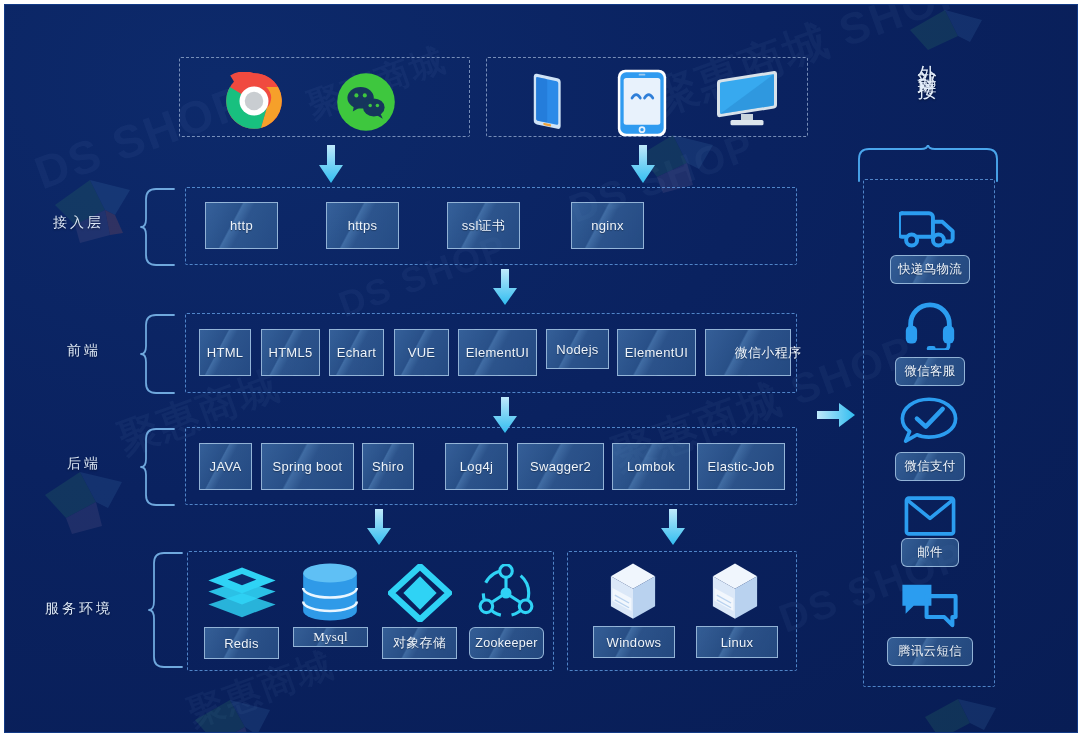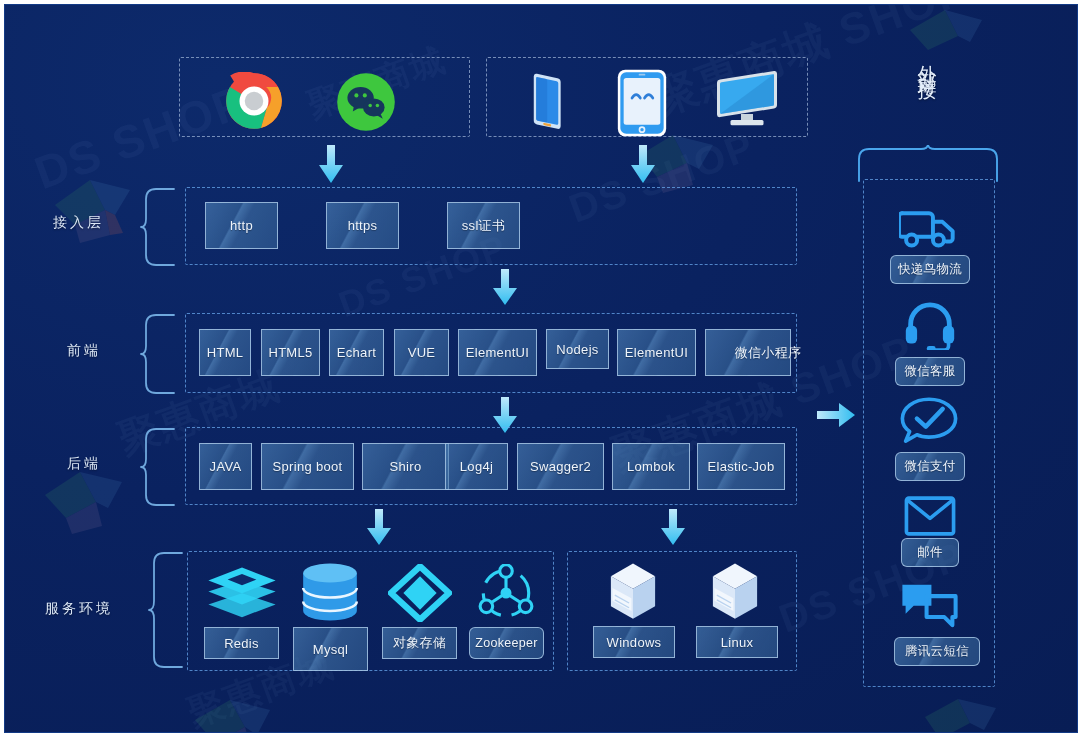--- a/index.html
+++ b/index.html
@@ -204,20 +204,21 @@
 
   <div class="rowlabel" style="left:48px;top:209px;">接入层</div>
   <svg class="brace" style="left:135px;top:182px;" width="36" height="80">
     <path d="M34 2 H16 Q6 2 6 12 V32 Q6 40 1 40 Q6 40 6 48 V68 Q6 78 16 78 H34" fill="none" stroke="#6fa8dd" stroke-width="1.8" stroke-linecap="round" stroke-linejoin="round"></path>
   </svg>
   <div class="dashgroup cyan" style="left:180px;top:182px;width:612px;height:78px;"></div>
 
   <div class="chip" style="left:200px;top:197px;width:73px;height:47px;text-align:right;">http</div>
   <div class="chip" style="left:321px;top:197px;width:73px;height:47px;">https</div>
   <div class="chip" style="left:442px;top:197px;width:73px;height:47px;">ssl证书</div>
+  <div class="chip" style="left:566px;top:197px;width:73px;height:47px;">nginx</div>
 
   <svg class="arrow" style="left:486px;top:264px;" width="28" height="38">
     <polygon points="10,0 18,0 18,19 26,19 14,36 2,19 10,19" fill="url(#ag1)"></polygon>
   </svg>
 
   <div class="rowlabel" style="left:62px;top:337px;">前端</div>
   <svg class="brace" style="left:135px;top:308px;" width="36" height="82">
     <path d="M34 2 H16 Q6 2 6 12 V33 Q6 41 1 41 Q6 41 6 49 V70 Q6 80 16 80 H34" fill="none" stroke="#6fa8dd" stroke-width="1.8" stroke-linecap="round" stroke-linejoin="round"></path>
   </svg>
   <div class="dashgroup cyan" style="left:180px;top:308px;width:612px;height:80px;"></div>
@@ -236,21 +237,21 @@
   </svg>
 
   <div class="rowlabel" style="left:62px;top:450px;">后端</div>
   <svg class="brace" style="left:135px;top:422px;" width="36" height="80">
     <path d="M34 2 H16 Q6 2 6 12 V32 Q6 40 1 40 Q6 40 6 48 V68 Q6 78 16 78 H34" fill="none" stroke="#6fa8dd" stroke-width="1.8" stroke-linecap="round" stroke-linejoin="round"></path>
   </svg>
   <div class="dashgroup cyan" style="left:180px;top:422px;width:612px;height:78px;"></div>
 
   <div class="chip" style="left:194px;top:438px;width:53px;height:47px;">JAVA</div>
   <div class="chip" style="left:256px;top:438px;width:93px;height:47px;">Spring boot</div>
-  <div class="chip" style="left:357px;top:438px;width:87px;height:47px;">Shiro</div>
+  <div class="chip" style="left:357px;top:438px;width:52px;height:47px;">Shiro</div>
   <div class="chip" style="left:440px;top:438px;width:63px;height:47px;">Log4j</div>
   <div class="chip" style="left:512px;top:438px;width:87px;height:47px;">Swagger2</div>
   <div class="chip" style="left:607px;top:438px;width:78px;height:47px;">Lombok</div>
   <div class="chip" style="left:692px;top:438px;width:88px;height:47px;">Elastic-Job</div>
 
   <svg class="arrow" style="left:360px;top:504px;" width="28" height="38">
     <polygon points="10,0 18,0 18,19 26,19 14,36 2,19 10,19" fill="url(#ag1)"></polygon>
   </svg>
   <svg class="arrow" style="left:654px;top:504px;" width="28" height="38">
     <polygon points="10,0 18,0 18,19 26,19 14,36 2,19 10,19" fill="url(#ag1)"></polygon>
@@ -308,21 +309,21 @@
       <line x1="38" y1="37" x2="38" y2="10" stroke="#2fd3f5" stroke-width="4"></line>
       <line x1="38" y1="37" x2="15" y2="52" stroke="#2fd3f5" stroke-width="4"></line>
       <line x1="38" y1="37" x2="61" y2="52" stroke="#2fd3f5" stroke-width="4"></line>
       <circle cx="38" cy="9" r="8" fill="#0a2260" stroke="#2fd3f5" stroke-width="4"></circle>
       <circle cx="13" cy="54" r="8" fill="#0a2260" stroke="#2fd3f5" stroke-width="4"></circle>
       <circle cx="63" cy="54" r="8" fill="#0a2260" stroke="#2fd3f5" stroke-width="4"></circle>
     </svg>
   </div>
 
   <div class="chip" style="left:199px;top:622px;width:75px;height:32px;">Redis</div>
-  <div class="chip" style="left:288px;top:622px;width:75px;height:44px;">Mysql</div>
+  <div class="chip" style="left:288px;top:622px;width:75px;height:20px;font-family:Liberation Serif, serif;">Mysql</div>
   <div class="chip" style="left:377px;top:622px;width:75px;height:32px;">对象存储</div>
   <div class="chip sm" style="left:464px;top:622px;width:75px;height:32px;">Zookeeper</div>
 
   <div class="iconbox" style="left:598px;top:556px;width:60px;height:62px;">
     <svg width="58" height="60" viewBox="0 0 72 76">
       <polygon points="8,18 36,2 64,18 36,34" fill="#f0f6fd"></polygon>
       <polygon points="8,18 36,34 36,72 8,56" fill="#dbe8f8"></polygon>
       <polygon points="64,18 36,34 36,72 64,56" fill="#b9d2ef"></polygon>
       <polygon points="10,33 34,46 34,62 10,49" fill="#f2f7fd"></polygon>
       <line x1="13" y1="42" x2="31" y2="52" stroke="#b9d2ef" stroke-width="1.6"></line>
@@ -387,15 +388,15 @@
     </svg>
   </div>
   <div class="chip sm" style="left:896px;top:533px;width:58px;height:29px;">邮件</div>
 
   <div class="iconbox" style="left:893px;top:574px;width:62px;height:52px;">
     <svg width="60" height="50" viewBox="0 0 74 62">
       <path d="M4 6 h36 v26 h-22 l-10 10 v-10 h-4 Z" fill="#2b9df0"></path>
       <path d="M34 20 h36 v26 h-4 v10 l-10 -10 h-22 Z" fill="none" stroke="#2b9df0" stroke-width="5" stroke-linejoin="round"></path>
     </svg>
   </div>
-  <div class="chip sm" style="left:882px;top:632px;width:86px;height:29px;margin-left:7px;">腾讯云短信</div>
+  <div class="chip sm" style="left:882px;top:632px;width:86px;height:29px;">腾讯云短信</div>
 
 </div>
 
 </body></html>

